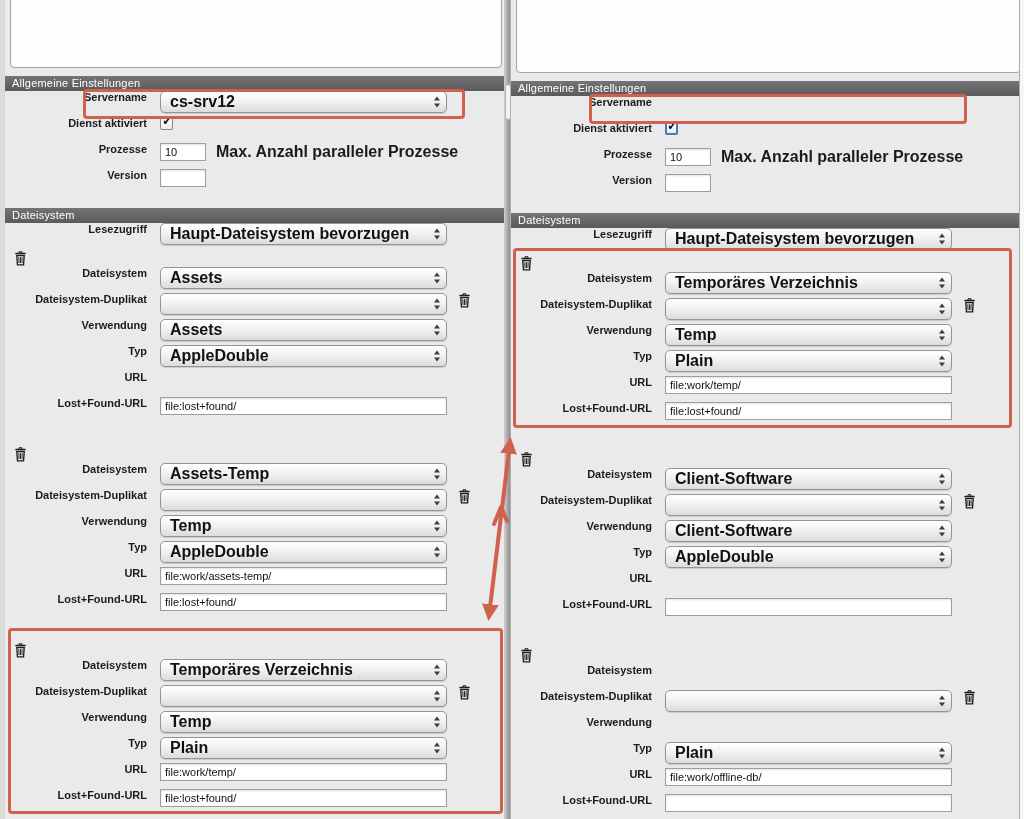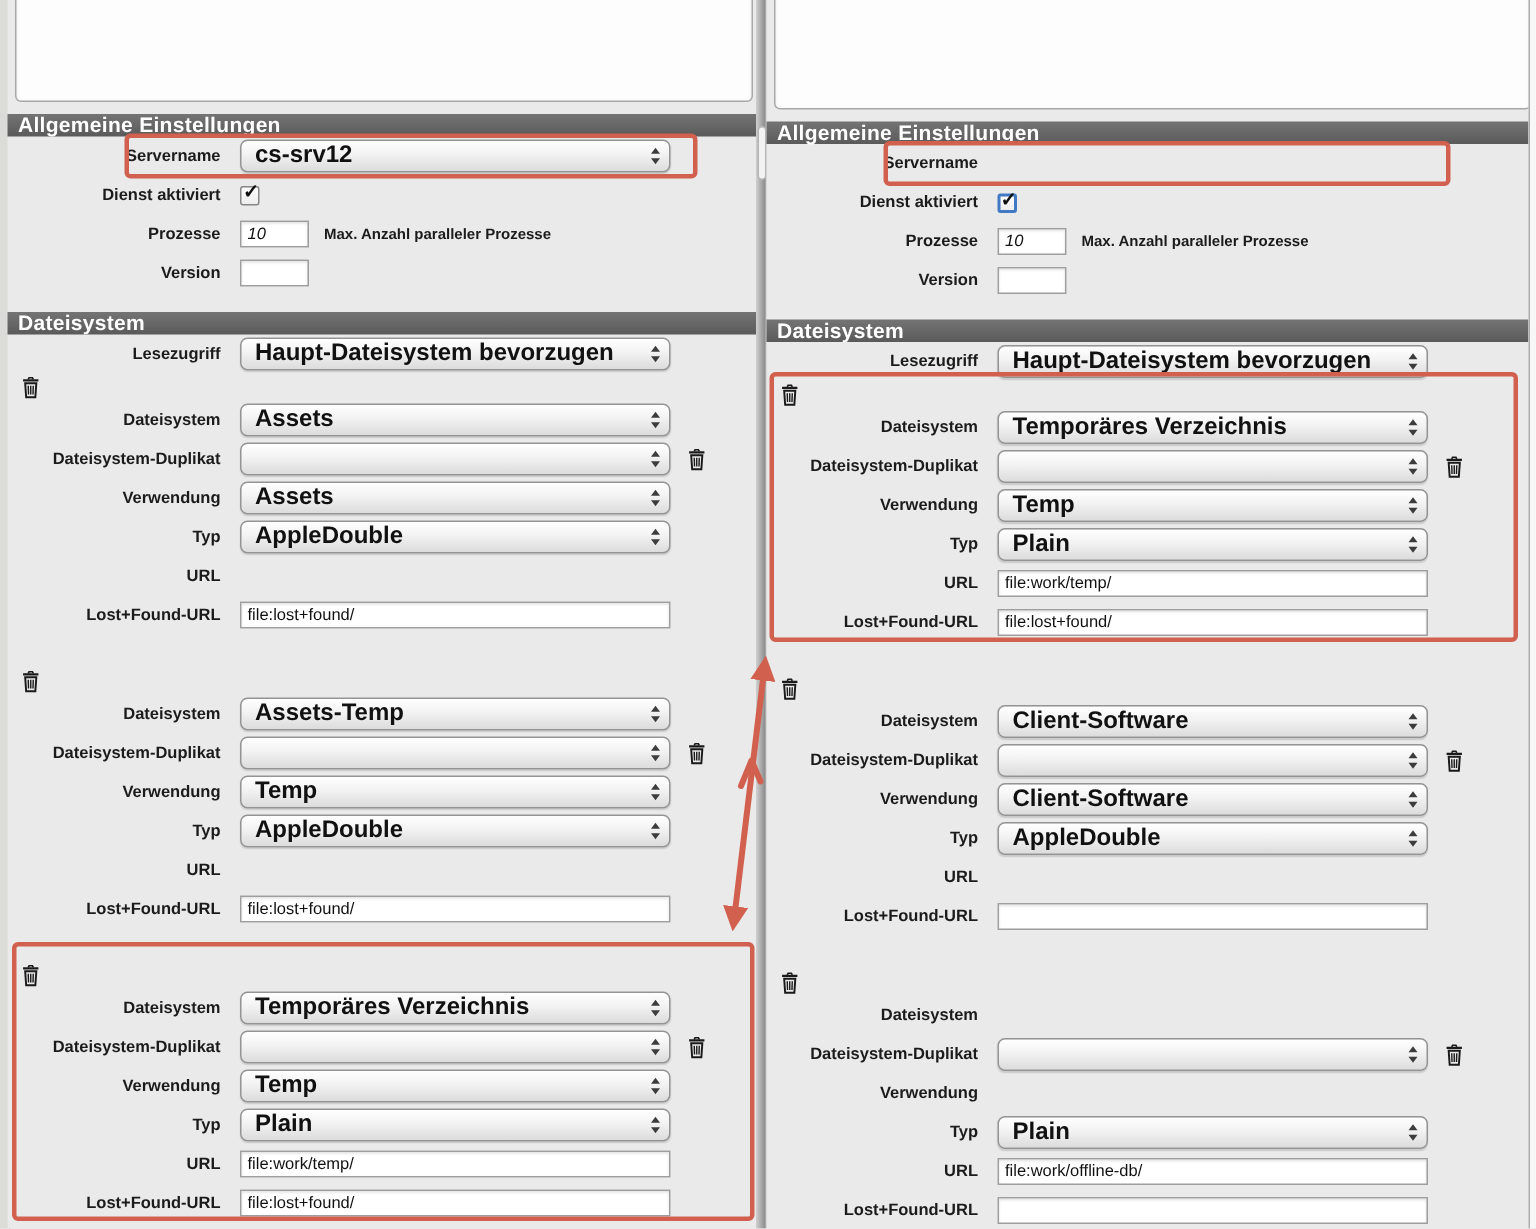--- a/index.html
+++ b/index.html
@@ -16,38 +16,38 @@
   .panel-left{ left:5px; width:499px; }
   .panel-right{ left:511px; width:508px; }
 
   .listbox{ position:absolute; background:#fdfdfd; border:1px solid #a8a8a8; border-radius:4px; box-shadow:inset 0 1px 3px rgba(0,0,0,.08); }
   .panel-left .listbox{ left:5px; top:-10px; width:492px; height:78px; }
   .panel-right .listbox{ left:5px; top:-8px; width:505px; height:81px; }
 
   .content-left{ padding-top:76px; }
   .content-right{ padding-top:81px; }
 
-  .secbar{ height:15px; line-height:15px; background:linear-gradient(#747474,#5a5a5a); color:#fff; font-size:14px; font-weight:bold; padding-left:7px; letter-spacing:.2px; }
+  .secbar{ height:15px; line-height:15px; background:linear-gradient(#747474,#5a5a5a); color:#fff; font-size:11px; font-weight:normal; padding-left:7px; letter-spacing:.2px; }
   .secbar.second{ margin-top:13px; }
 
-  .frow{ height:26px; display:flex; align-items:center; }
+  .frow{ height:26px; display:flex; align-items:flex-start; }
   .trashrow{ height:18px; display:flex; align-items:center; padding-left:9px; }
   .trashrow.gap{ margin-top:22px; }
 
   .label{ width:155px; text-align:right; padding-right:13px; font-size:11px; font-weight:bold; color:#1b1b1b; white-space:nowrap; }
   .panel-right .label{ width:154px; }
 
   .popup{ position:relative; width:287px; height:22px; line-height:20px; border:1px solid #949494; border-radius:5px; background:linear-gradient(180deg,#ffffff 0%,#f2f2f2 45%,#dcdcdc 100%); box-shadow:0 1px 1px rgba(0,0,0,.14); padding:0 24px 0 9px; font-size:16px; font-weight:bold; color:#111; overflow:hidden; white-space:nowrap; }
   .stepper{ position:absolute; right:6px; top:50%; transform:translateY(-50%); display:flex; flex-direction:column; gap:3px; }
   .tri-up{ width:0; height:0; border-left:3.5px solid transparent; border-right:3.5px solid transparent; border-bottom:4.5px solid #3c3c3c; }
   .tri-down{ width:0; height:0; border-left:3.5px solid transparent; border-right:3.5px solid transparent; border-top:4.5px solid #3c3c3c; }
 
   .tfield{ width:287px; height:18px; border:1px solid #9e9e9e; background:#fff; font-family:"Liberation Sans",sans-serif; font-size:11px; color:#111; padding:1px 4px; box-shadow:inset 0 1px 2px rgba(0,0,0,.12); }
-  .tfield.small{ width:46px;font-style:italic; }
-  .note{ margin-left:10px; font-size:10px; font-weight:bold; color:#1b1b1b; }
+  .tfield.small{ width:46px; }
+  .note{ margin-left:10px; font-size:16px; font-weight:bold; color:#1b1b1b; }
 
   .checkbox{ position:relative; width:13px; height:13px; border:1px solid #878787; border-radius:2px; background:linear-gradient(#fff,#ededed); }
   .checkbox.focused{ border:2px solid #4179c4; }
   .checkbox .mark{ position:absolute; left:1px; top:-5px; font-size:13px; font-weight:bold; color:#101010; }
   .checkbox.focused .mark{ left:0; top:-6px; }
 
   .trash{ width:13px; height:15px; color:#1a1a1a; }
   .trash.side{ margin-left:11px; }
 
   .anno-box{ position:absolute; border:3px solid var(--accent); border-radius:4px; z-index:5; pointer-events:none; }
@@ -197,20 +197,21 @@
         </div>
       <div class="frow">
           <span class="label">Typ</span>
         <div class="popup"><span>AppleDouble</span><span class="stepper">
               <span class="tri-up"></span>
               <span class="tri-down"></span>
             </span></div>
         </div>
       <div class="frow">
           <span class="label">URL</span>
+        <input class="tfield" value="file:work/assets-temp/" style="">
         </div>
       <div class="frow">
           <span class="label">Lost+Found-URL</span>
         <input class="tfield" value="file:lost+found/" style="">
         </div>
     </div>
 
     <div>
       <div class="trashrow gap">
           <svg class="trash">

